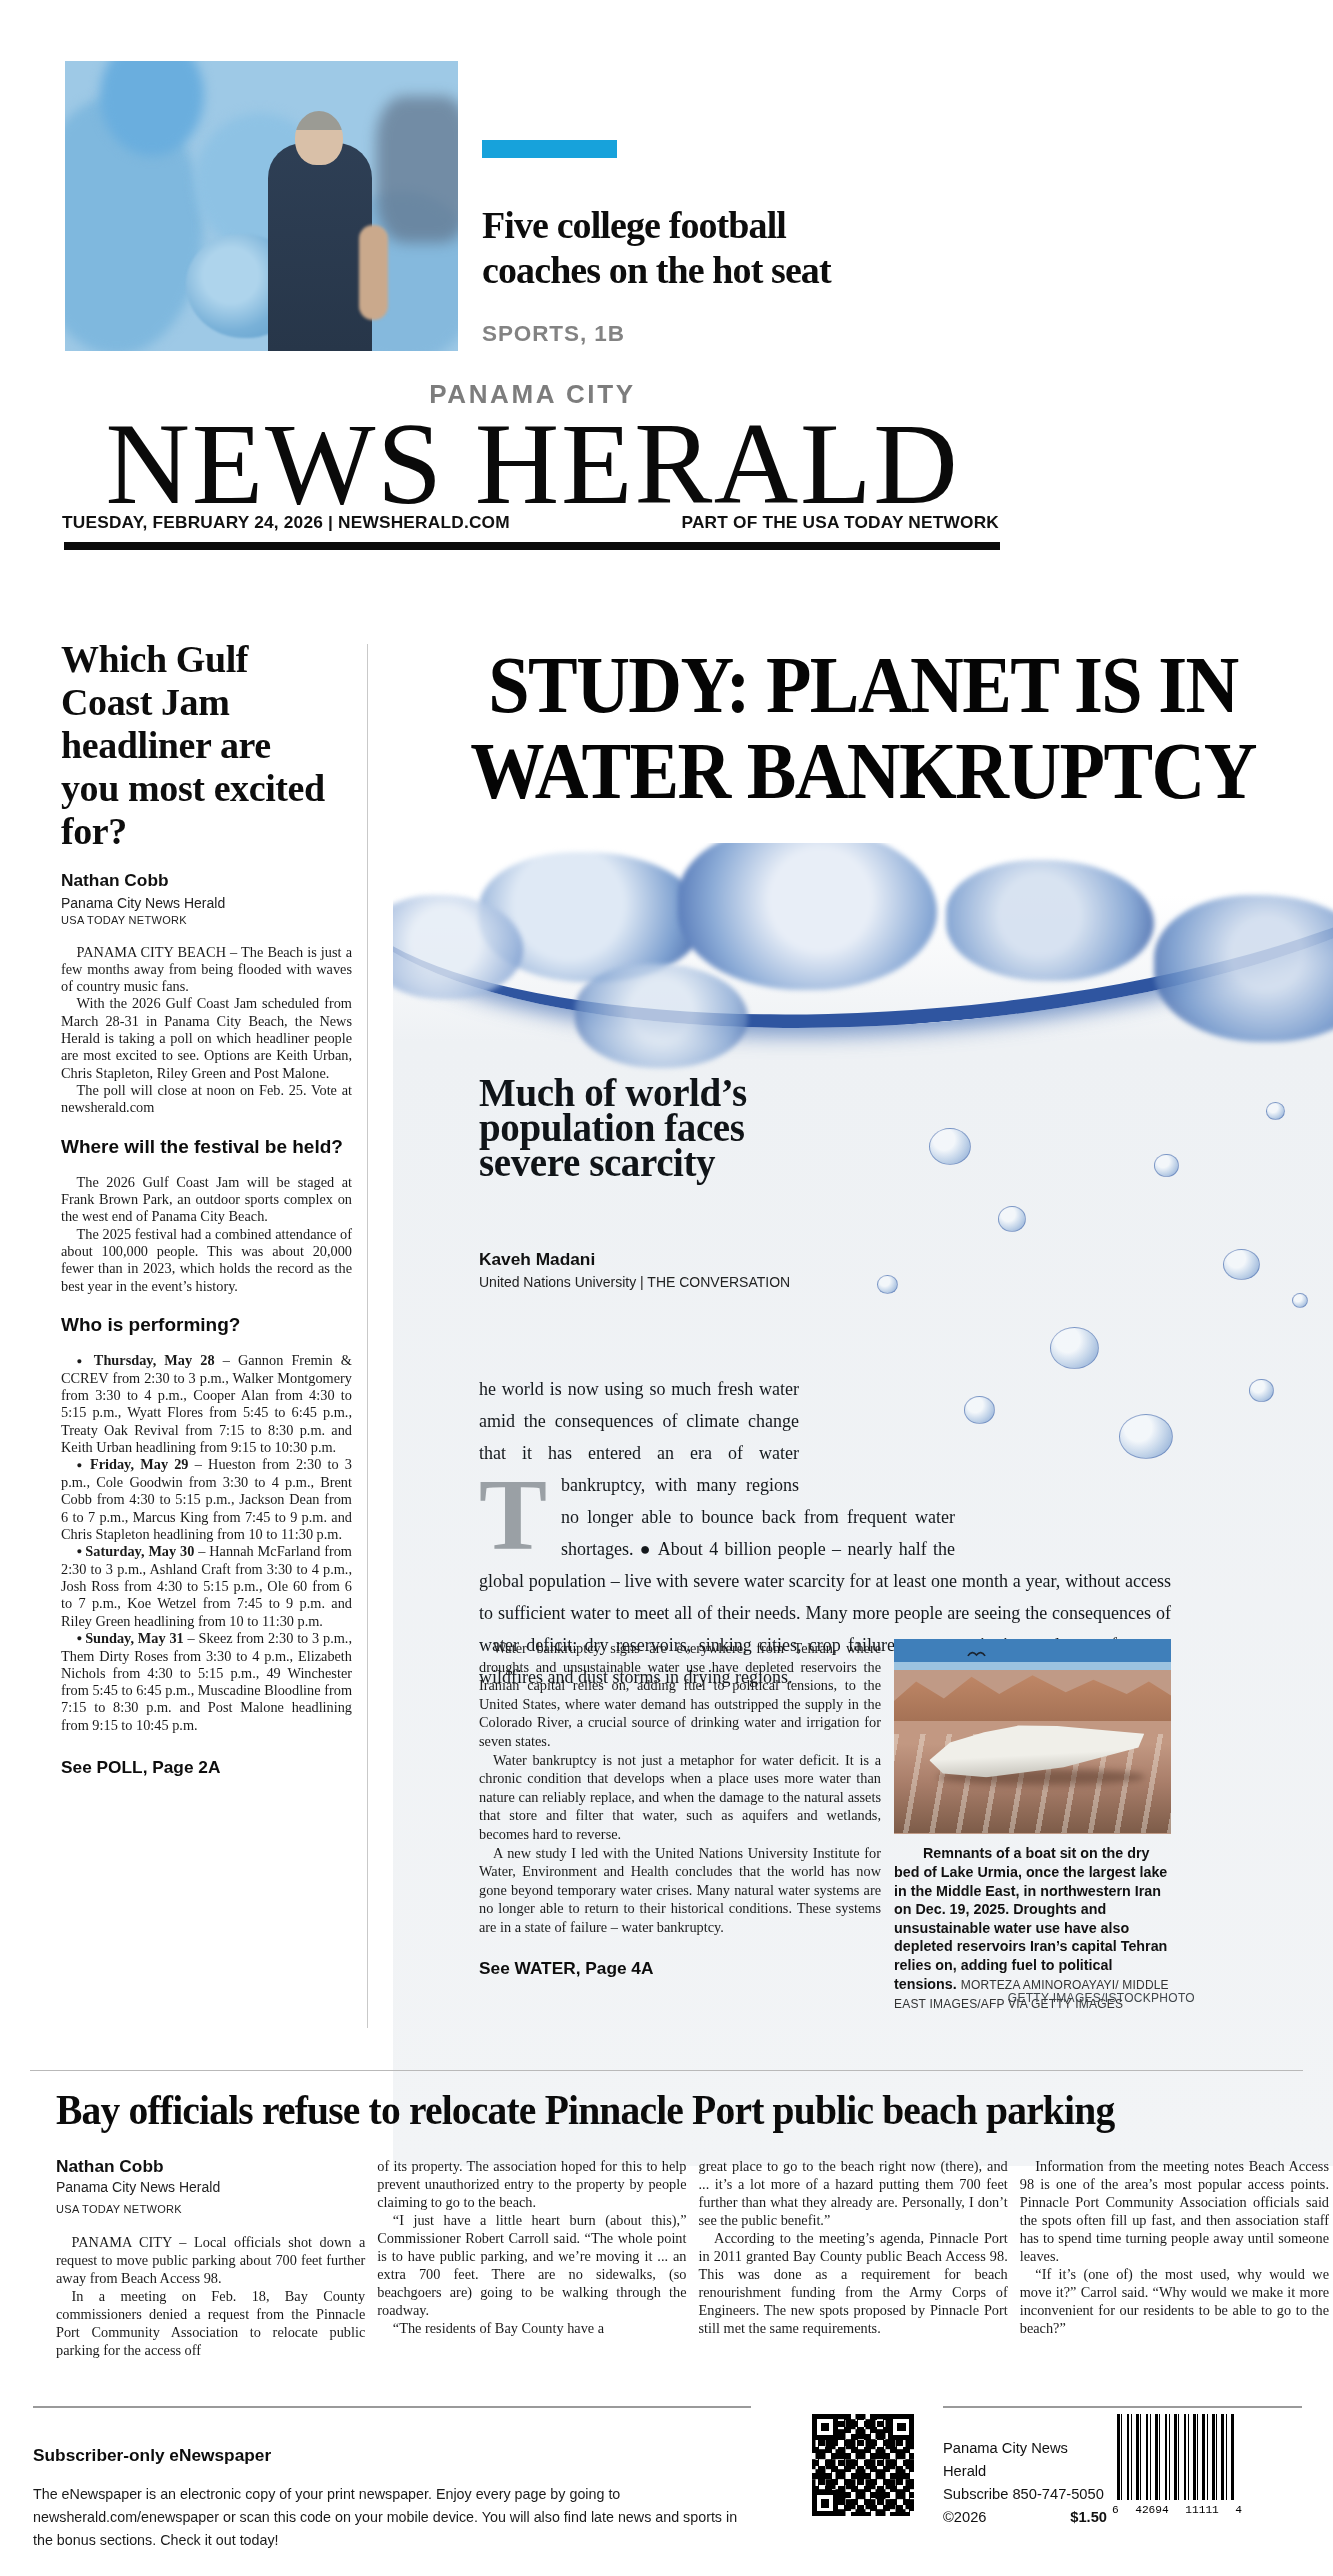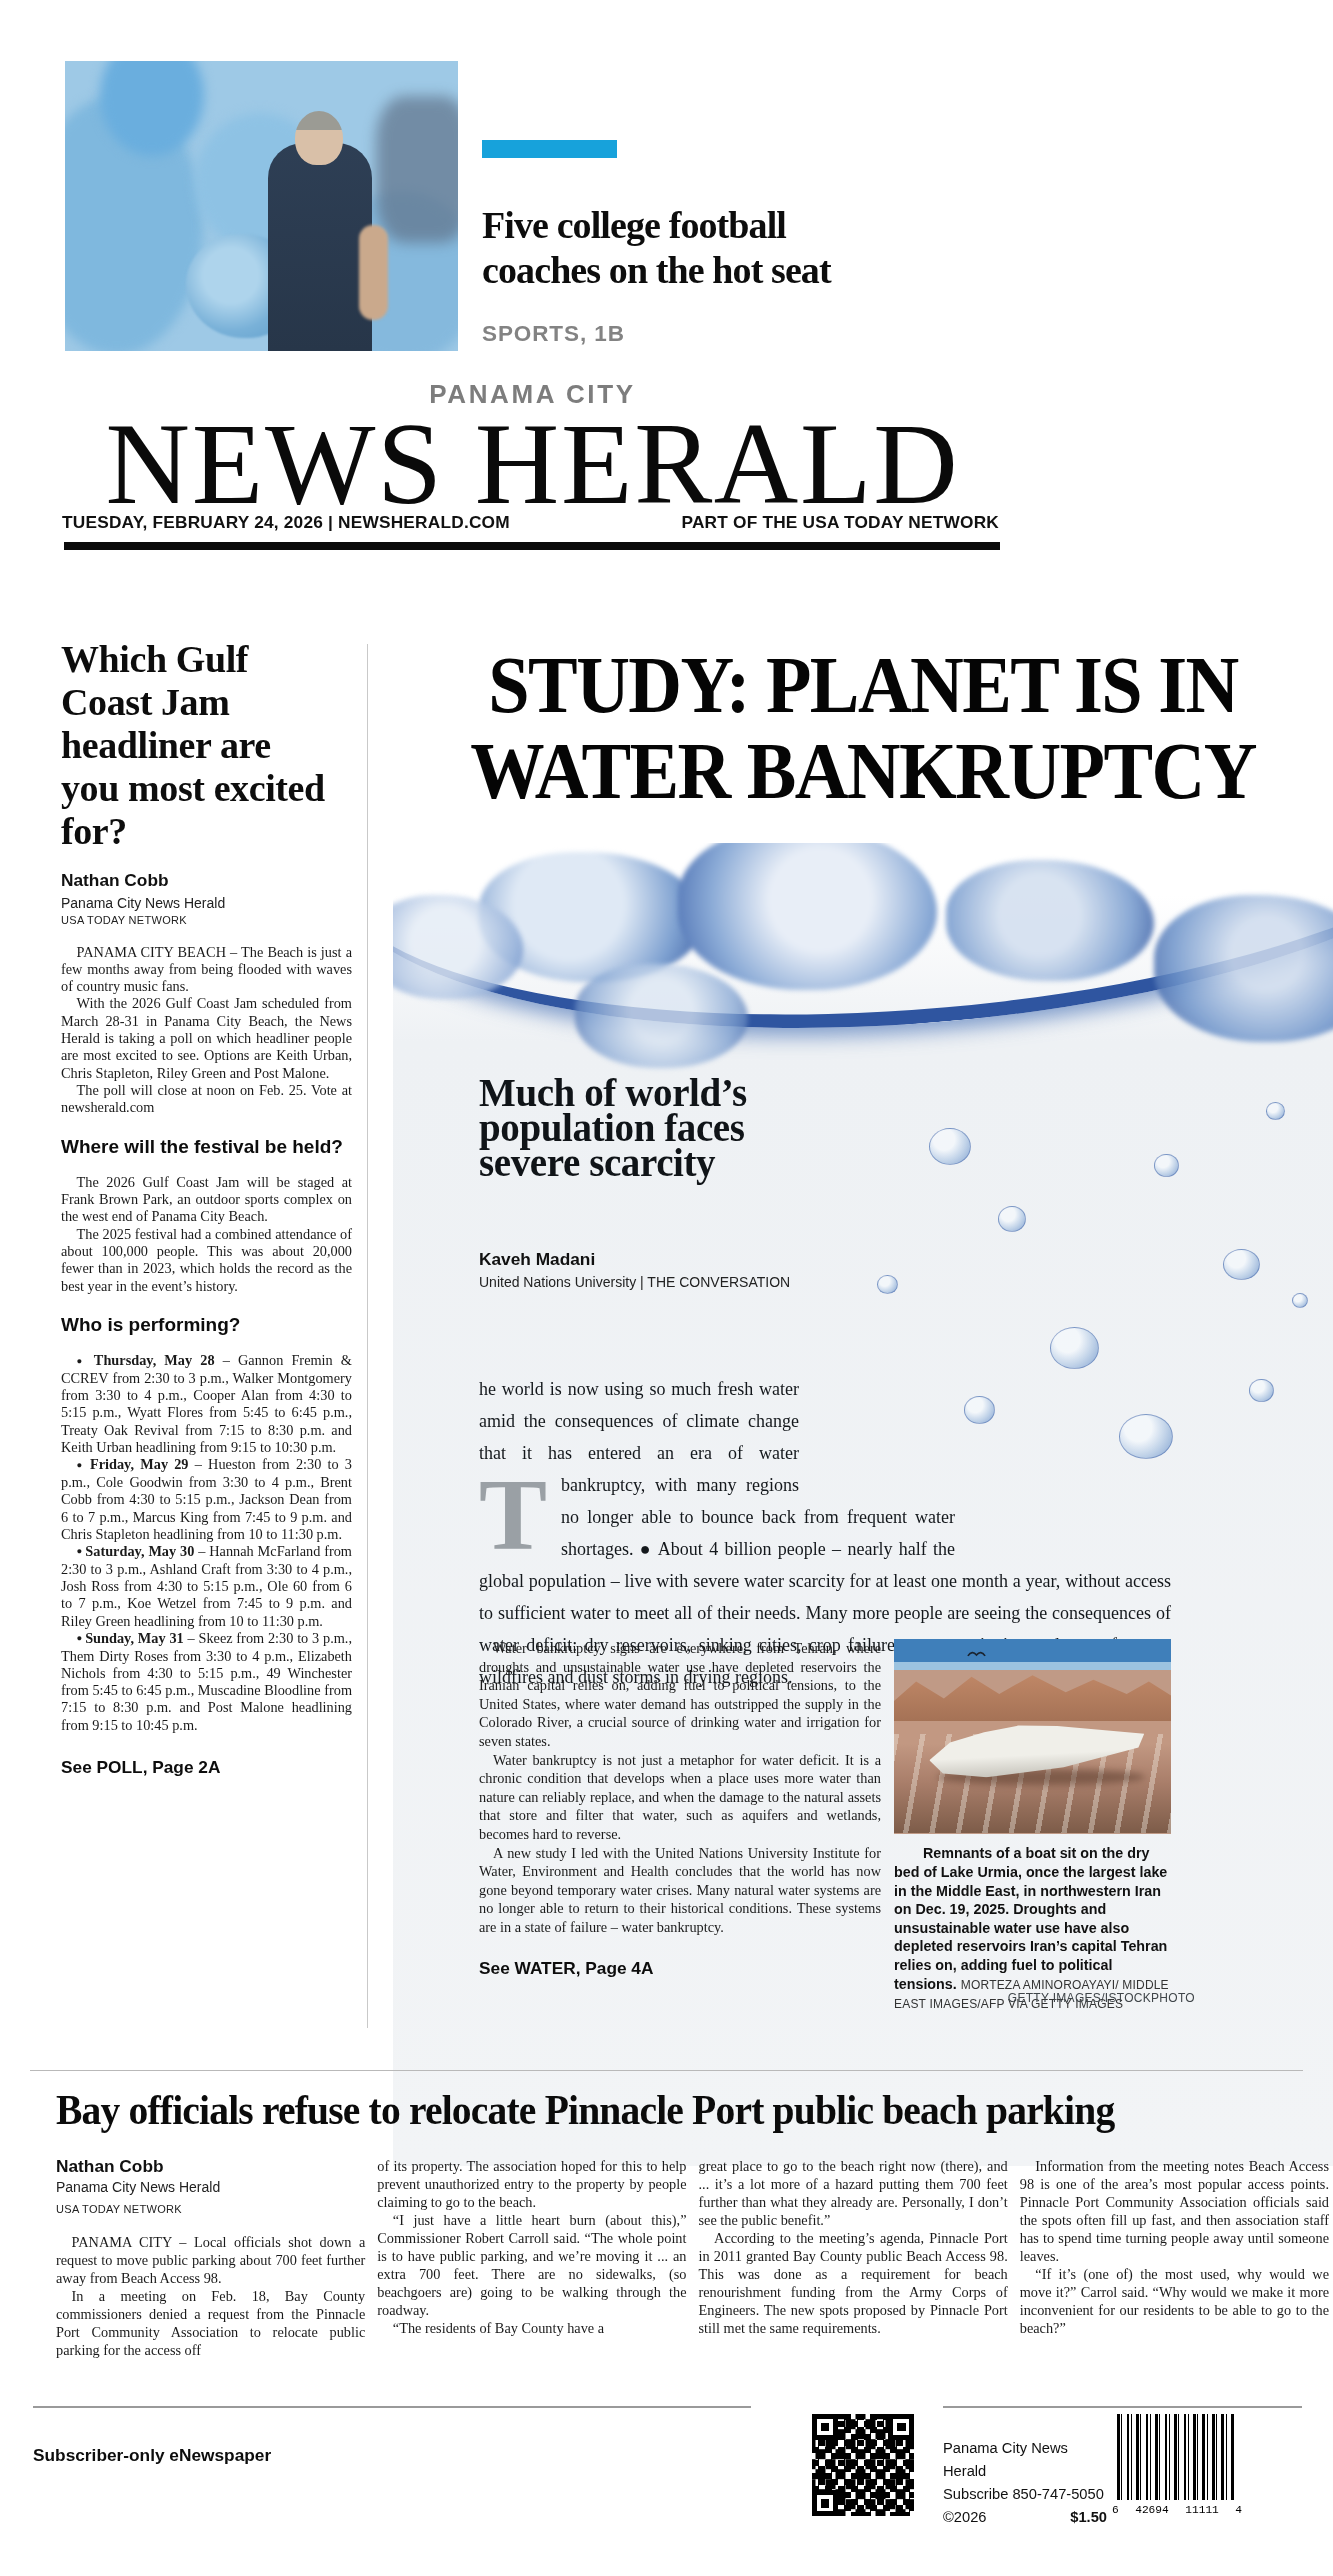--- a/index.html
+++ b/index.html
@@ -257,20 +257,21 @@
       <div class="pk-col">
         <p>Information from the meeting notes Beach Access 98 is one of the area’s most popular access points. Pinnacle Port Community Association officials said the spots often fill up fast, and then association staff has to spend time turning people away until someone leaves.</p>
         <p>“If it’s (one of) the most used, why would we move it?” Carrol said. “Why would we make it more inconvenient for our residents to be able to go to the beach?”</p>
       </div>
     </div>
   </div>
 
   <div class="f-rule-l"></div>
   <div class="f-rule-r"></div>
   <div class="f-title">Subscriber-only eNewspaper</div>
+  <div class="f-promo">The eNewspaper is an electronic copy of your print newspaper. Enjoy every page by going to newsherald.com/enewspaper or scan this code on your mobile device. You will also find late news and sports in the bonus sections. Check it out today!</div>
   <div class="qr">
     <div class="qr-eye qr-e1"></div>
     <div class="qr-eye qr-e2"></div>
     <div class="qr-eye qr-e3"></div>
   </div>
   <div class="f-sub">
     <div>Panama City News Herald</div>
     <div>Subscribe 850-747-5050</div>
     <div class="f-price-row">
       <span>©2026</span>

